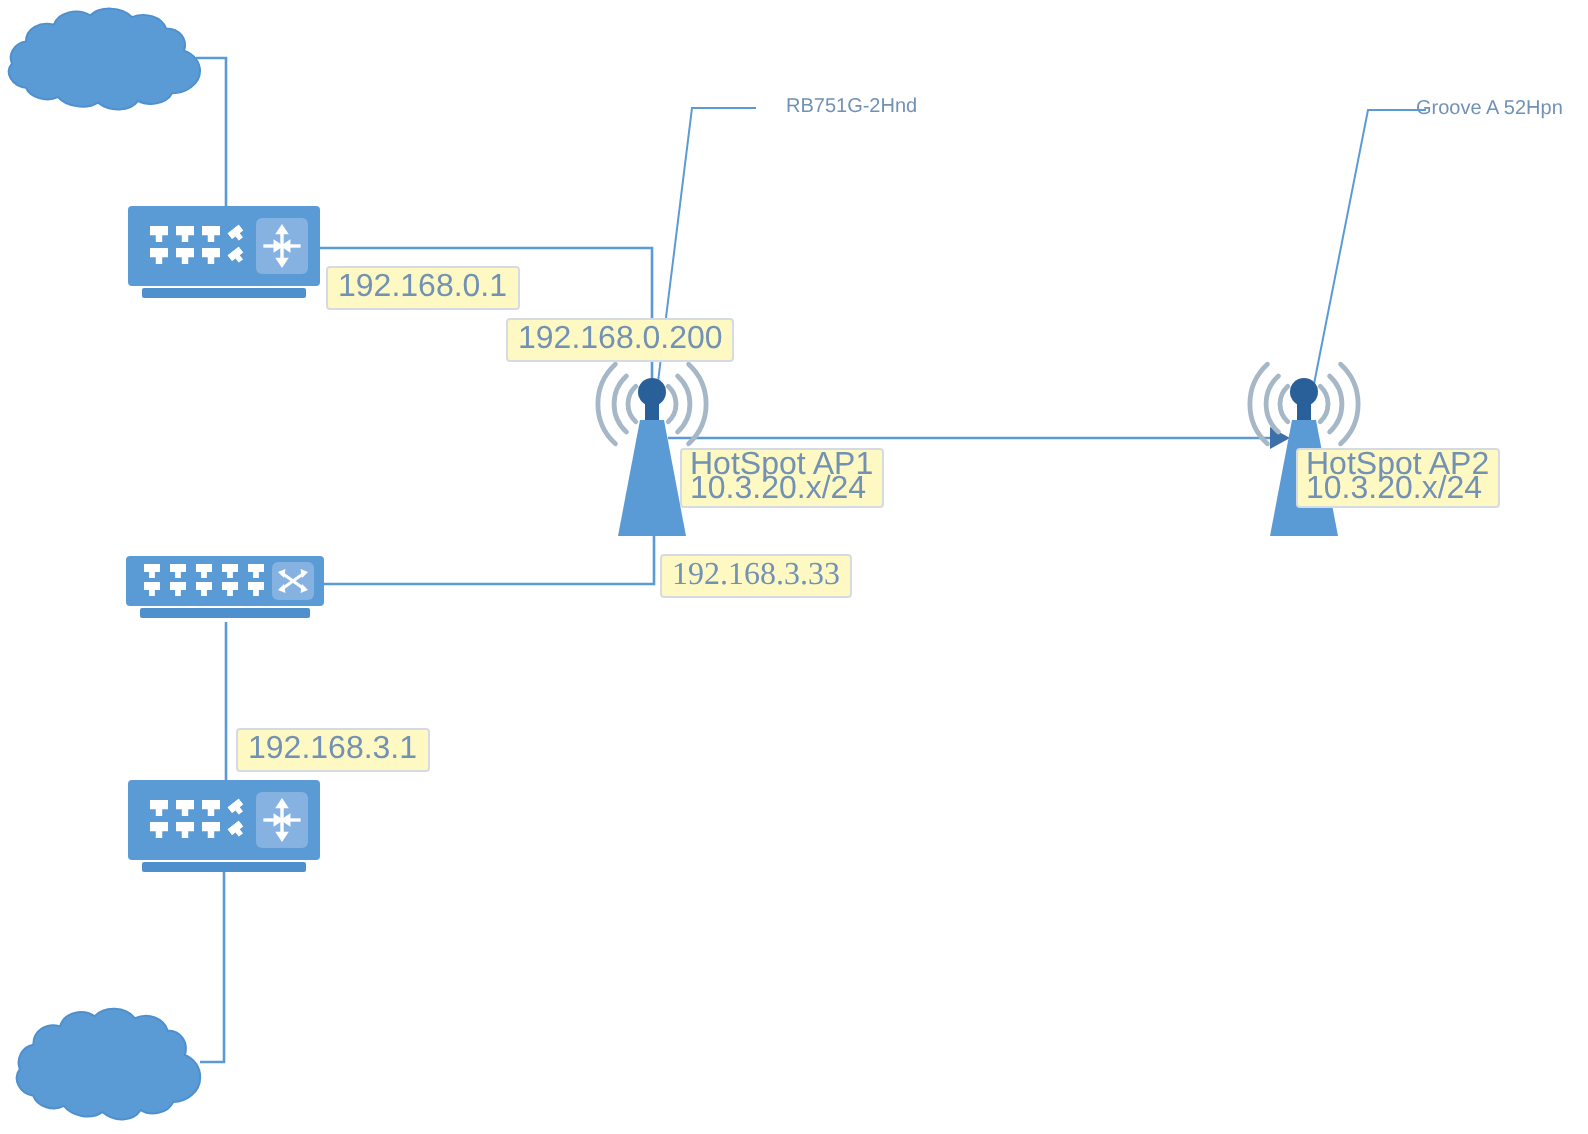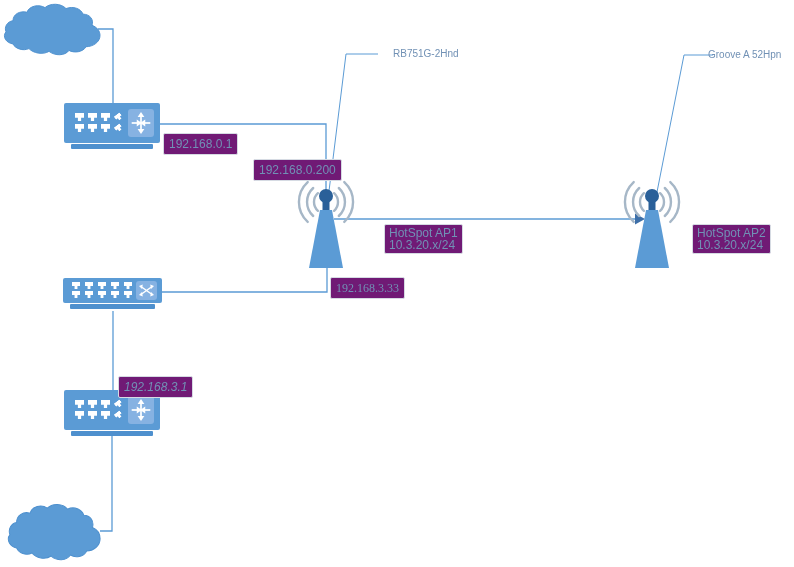--- a/index.html
+++ b/index.html
@@ -14,23 +14,23 @@
   .switch .ports{left:9px;top:4px;grid-template-columns:repeat(5,13px);grid-template-rows:7px 7px;row-gap:2px;}
   .port{width:9px;height:8px;background:#ffffff;
         clip-path:polygon(0 0,100% 0,100% 58%,68% 58%,68% 100%,32% 100%,32% 58%,0 58%);}
   .switch .port{width:8px;height:7px;}
   .port.alt{transform:rotate(-38deg) scale(.82);transform-origin:center;}
   .dev-icon{position:absolute;background:#86b2e2;border-radius:3px;display:flex;align-items:center;justify-content:center;}
   .router .dev-icon{left:64px;top:6px;width:26px;height:28px;}
   .switch .dev-icon{left:73px;top:3px;width:21px;height:19px;}
 
   
-  .ip-label{position:absolute;background:#701a75;border:1px solid #d6dbe3;border-radius:2px;
-            color:#7191b5;font-size:12px;line-height:12px;padding:4px 5px;white-space:nowrap;}
-  .multi{padding:2px 4px;margin-left:44px;}
+  .ip-label{position:absolute;background:#fef9c3;border:1px solid #d6dbe3;border-radius:2px;
+            color:#7191b5;font-size:16px;line-height:12px;padding:4px 5px;white-space:nowrap;}
+  .multi{padding:2px 4px;}
   .callout-text{position:absolute;color:#7191b5;font-size:10px;white-space:nowrap;padding-left:12px;}
 </style>
 </head>
 <body>
 
 <div class="canvas">
 
   <svg class="layer" viewBox="0 0 794 567">
 
     <polyline points="98,29 113,29 113,103" fill="none" stroke="#5b9bd5" stroke-width="1.3"></polyline>
@@ -162,21 +162,21 @@
         <rect x="16" y="13" width="8" height="2"></rect>
           <polygon points="18,10 18,18 12,14"></polygon>
       </svg>
     </div>
     <div class="shadow"></div>
   </div>
 
   <div class="ip-label" style="left:163px;top:133px;">192.168.0.1</div>
   <div class="ip-label" style="left:253px;top:159px;">192.168.0.200</div>
   <div class="ip-label" style="left:330px;top:277px;font-family:Liberation Serif, serif;">192.168.3.33</div>
-  <div class="ip-label" style="left:118px;top:376px;font-style:italic;">192.168.3.1</div>
+  <div class="ip-label" style="left:118px;top:364px;">192.168.3.1</div>
 
   <div class="ip-label multi" style="left:340px;top:224px;">
     <div>HotSpot AP1</div>
     <div>10.3.20.x/24</div>
   </div>
   <div class="ip-label multi" style="left:648px;top:224px;">
     <div>HotSpot AP2</div>
     <div>10.3.20.x/24</div>
   </div>
 

